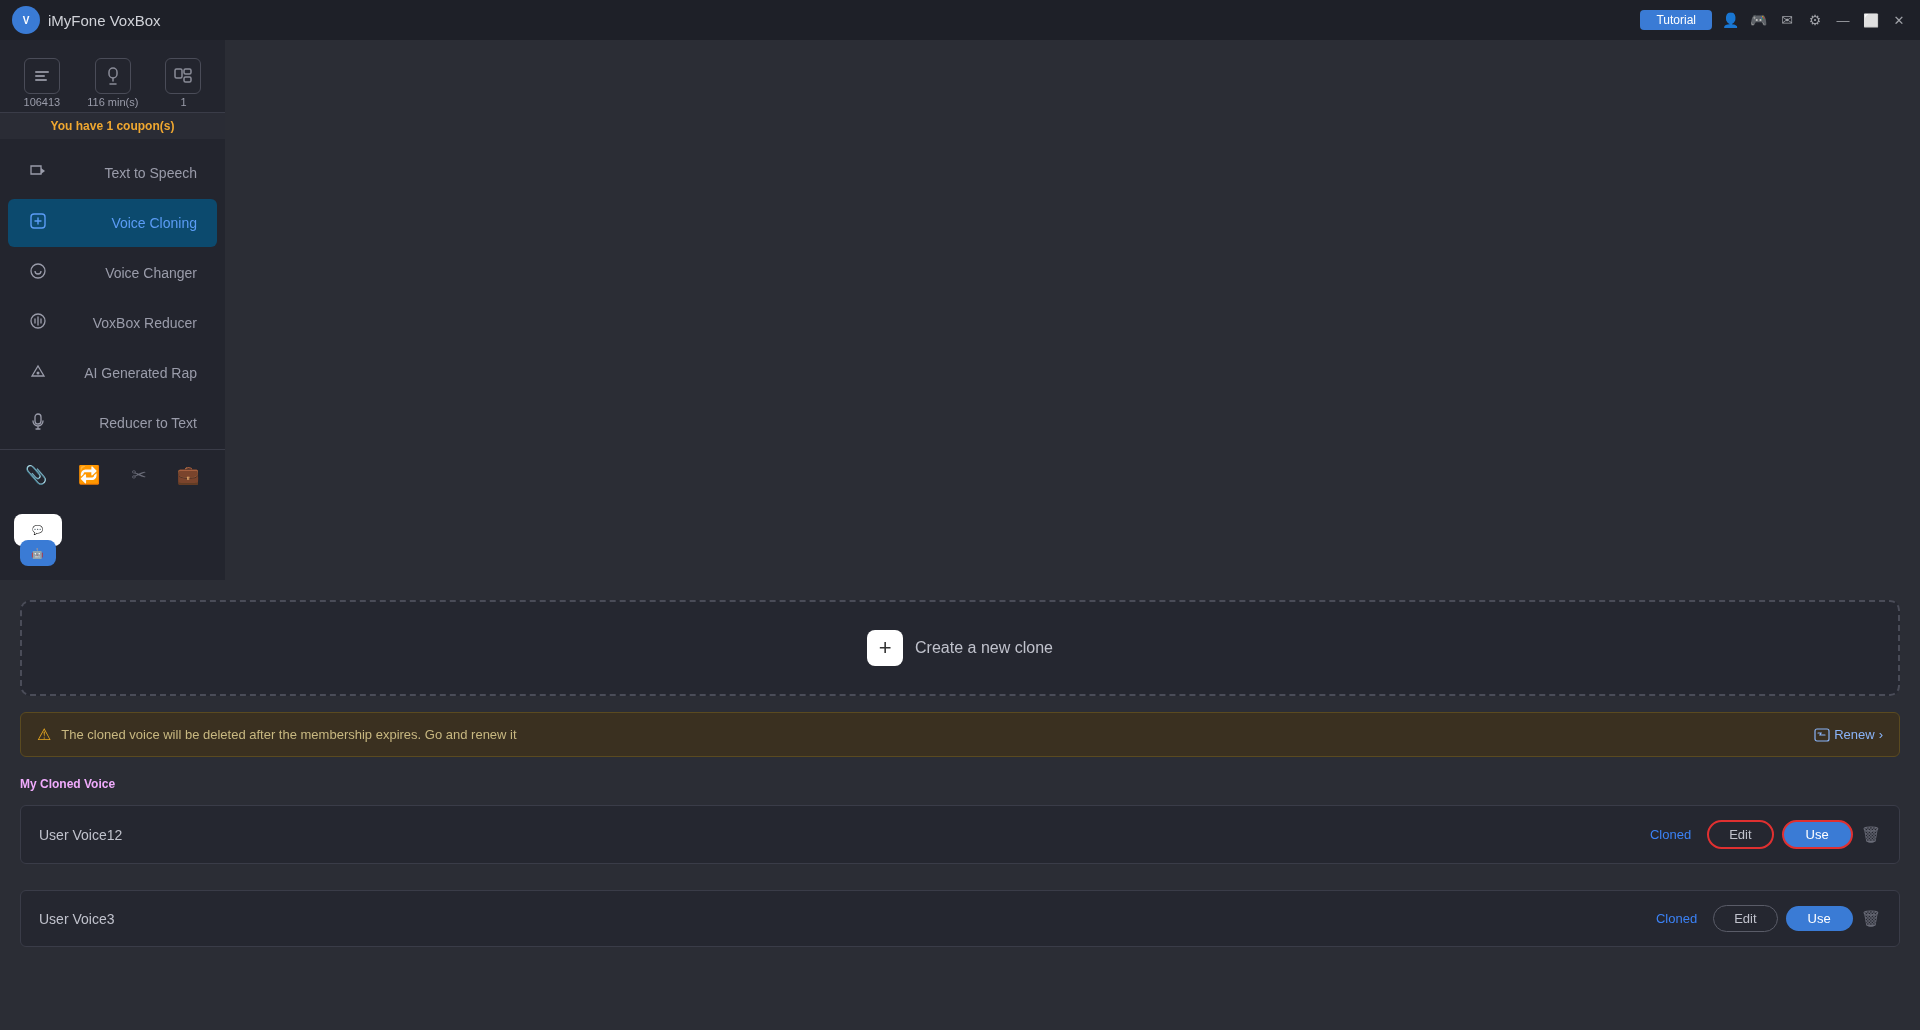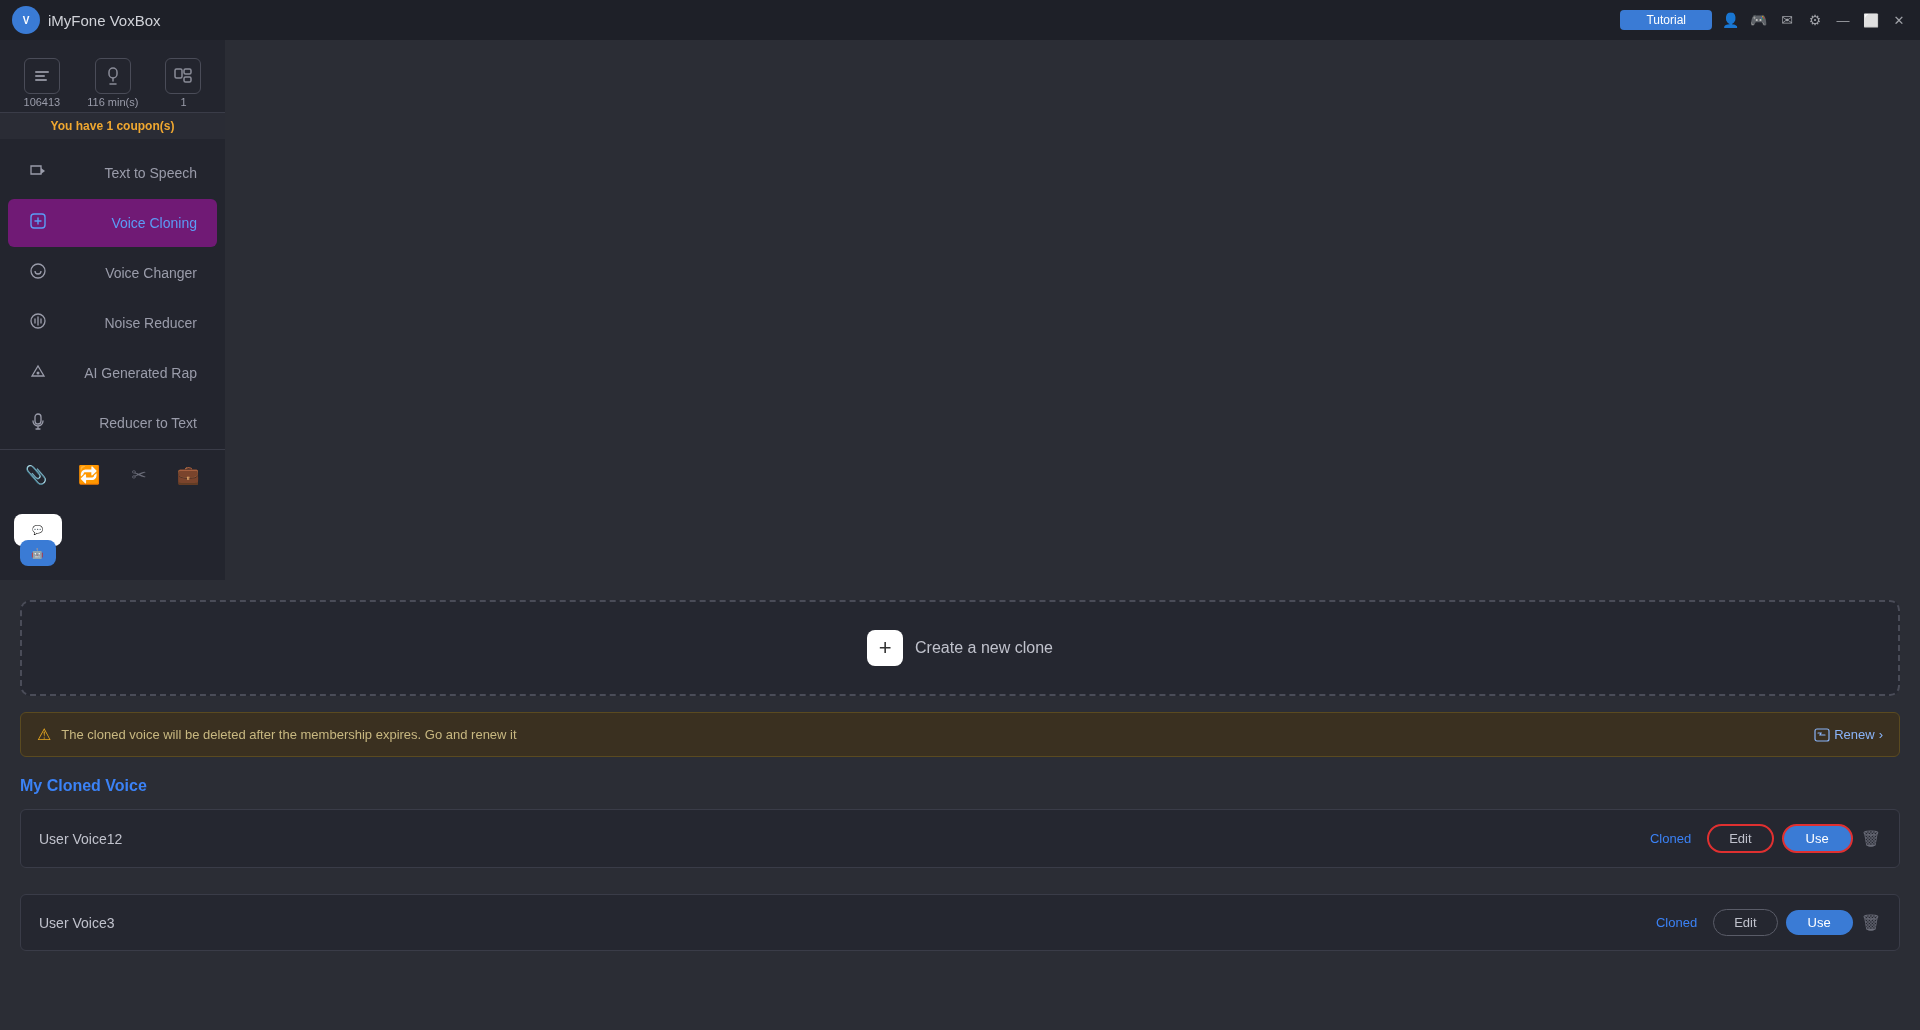--- a/index.html
+++ b/index.html
@@ -43,21 +43,21 @@
       right: 12px;
       display: flex;
       align-items: center;
       gap: 10px;
     }
     .tutorial-btn {
       background: #3a7bd5;
       color: white;
       border: none;
       border-radius: 4px;
-      padding: 3px 26px;
+      padding: 3px 16px;
       font-size: 12px;
       cursor: pointer;
     }
     .titlebar-icon {
       width: 18px;
       height: 18px;
       color: #a0a2a8;
       display: flex;
       align-items: center;
       justify-content: center;
@@ -143,21 +143,21 @@
       cursor: pointer;
       border-radius: 6px;
       margin: 2px 8px;
       gap: 12px;
       font-size: 14px;
       color: #9a9caa;
       transition: background 0.15s;
       justify-content: space-between;
     }
     .nav-item.active {
-      background: #701a75;
+      background: #0c4a6e;
       color: #5b9cf6;
     }
     .nav-item .nav-icon {
       font-size: 16px;
       width: 20px;
       text-align: center;
     }
 
     
     .sidebar-bottom {
@@ -245,22 +245,22 @@
       display: flex;
       align-items: center;
       gap: 4px;
       font-size: 13px;
       color: #8ab4f8;
       cursor: pointer;
     }
 
     
     .section-title {
-      font-size: 16px;
-      color: #3b82f6;
+      font-size: 12px;
+      color: #f0abfc;
       font-weight: 600;
       margin-bottom: 14px;
     }
 
     
     .voice-row {
       display: flex;
       align-items: center;
       background: #252730;
       border: 1px solid #3a3c48;
@@ -407,21 +407,21 @@
         <span>Voice Changer</span>
       </div>
 
       <div class="nav-item">
         <span class="nav-icon">
           <svg width="18" height="18" viewBox="0 0 18 18" fill="none">
             <circle cx="9" cy="9" r="7" fill="none" stroke="#9a9caa" stroke-width="1.3"></circle>
             <path d="M6 7v4M9 5v8M12 7v4" stroke="#9a9caa" stroke-width="1.3" stroke-linecap="round"></path>
           </svg>
         </span>
-        <span>Noise Reducer</span>
+        <span>VoxBox Reducer</span>
       </div>
 
       <div class="nav-item">
         <span class="nav-icon">
           <svg width="18" height="18" viewBox="0 0 18 18" fill="none">
             <path d="M3 14L9 4l6 10H3z" fill="none" stroke="#9a9caa" stroke-width="1.3"></path>
             <circle cx="9" cy="11" r="1.5" fill="#9a9caa"></circle>
           </svg>
         </span>
         <span>AI Generated Rap</span>

